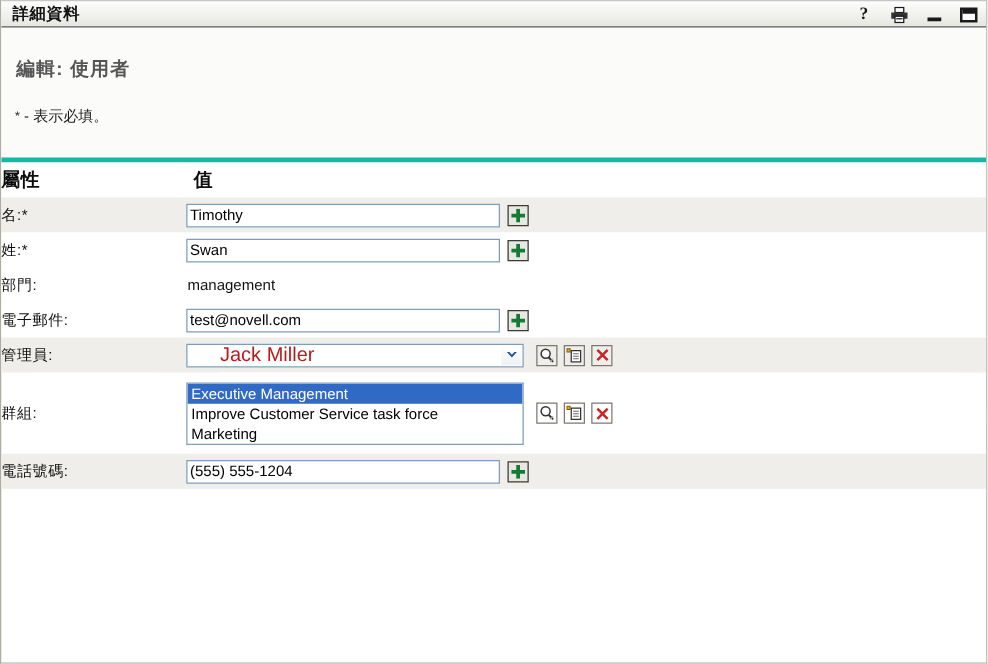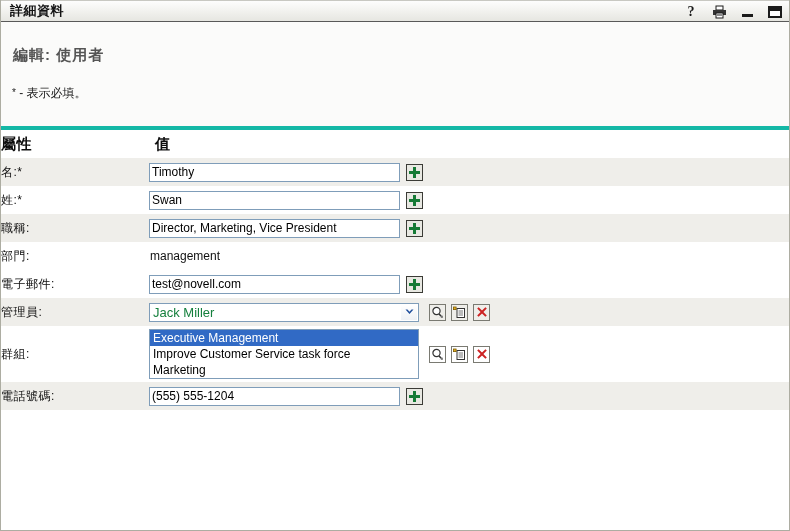--- a/index.html
+++ b/index.html
@@ -130,21 +130,21 @@
     font-size: 15px;
     font-weight: bold;
     color: #0d0d0d;
     padding-left: 9px;
     letter-spacing: 0.5px;
   }
   .hdr-row th.col-val { padding-left: 6px; }
   tr.band-gray td { background: #efeeea; }
   tr.band-white td { background: #ffffff; }
   tr.data-row td { height: 28px; }
-  tr.data-row.tall td { height: 56px; border-radius: 28px; }
+  tr.data-row.tall td { height: 65px; border-radius: 28px; }
   td.attr-cell {
     padding-left: 9px;
     font-size: 12px;
     color: #101010;
     letter-spacing: 0.5px;
     white-space: nowrap;
   }
   td.val-cell { padding-left: 6px; }
   .val-wrap {
     display: flex;
@@ -176,24 +176,25 @@
     position: relative;
     width: 270px;
     height: 19px;
     background: #ffffff;
     border: 1px solid #7f9db9;
     box-sizing: border-box;
     display: flex;
     align-items: center;
   }
   .combo-val {
-    font-size: 13px;
-    color: #15803d;
+    font-size: 16px;
+    color: #b91c1c;
     padding-left: 3px;
     line-height: 17px;
+    margin-left: 23px;
   }
   .combo-arrow {
     position: absolute;
     right: 1px;
     top: 1px;
     width: 16px;
     height: 15px;
     background: linear-gradient(to bottom, #ffffff, #eef1f5);
     display: flex;
     align-items: center;
@@ -312,34 +313,20 @@
           <div class="icon-btn">
             <svg width="11" height="11" viewBox="0 0 11 11">
               <rect x="4" y="0" width="3" height="11" fill="#157a35"></rect>
               <rect x="0" y="4" width="11" height="3" fill="#157a35"></rect>
             </svg>
           </div>
         </div>
       </td>
     </tr>
 
-    <tr class="data-row band-gray">
-      <td class="attr-cell">職稱:</td>
-      <td class="val-cell">
-        <div class="val-wrap">
-          <input class="txt txt-w" type="text" value="Director, Marketing, Vice President" style="">
-          <div class="icon-btn">
-            <svg width="11" height="11" viewBox="0 0 11 11">
-              <rect x="4" y="0" width="3" height="11" fill="#157a35"></rect>
-              <rect x="0" y="4" width="11" height="3" fill="#157a35"></rect>
-            </svg>
-          </div>
-        </div>
-      </td>
-    </tr>
 
     <tr class="data-row band-white">
       <td class="attr-cell">部門:</td>
       <td class="val-cell">
         <div class="val-wrap">
           <span class="val-static">management</span>
         </div>
       </td>
     </tr>
 

